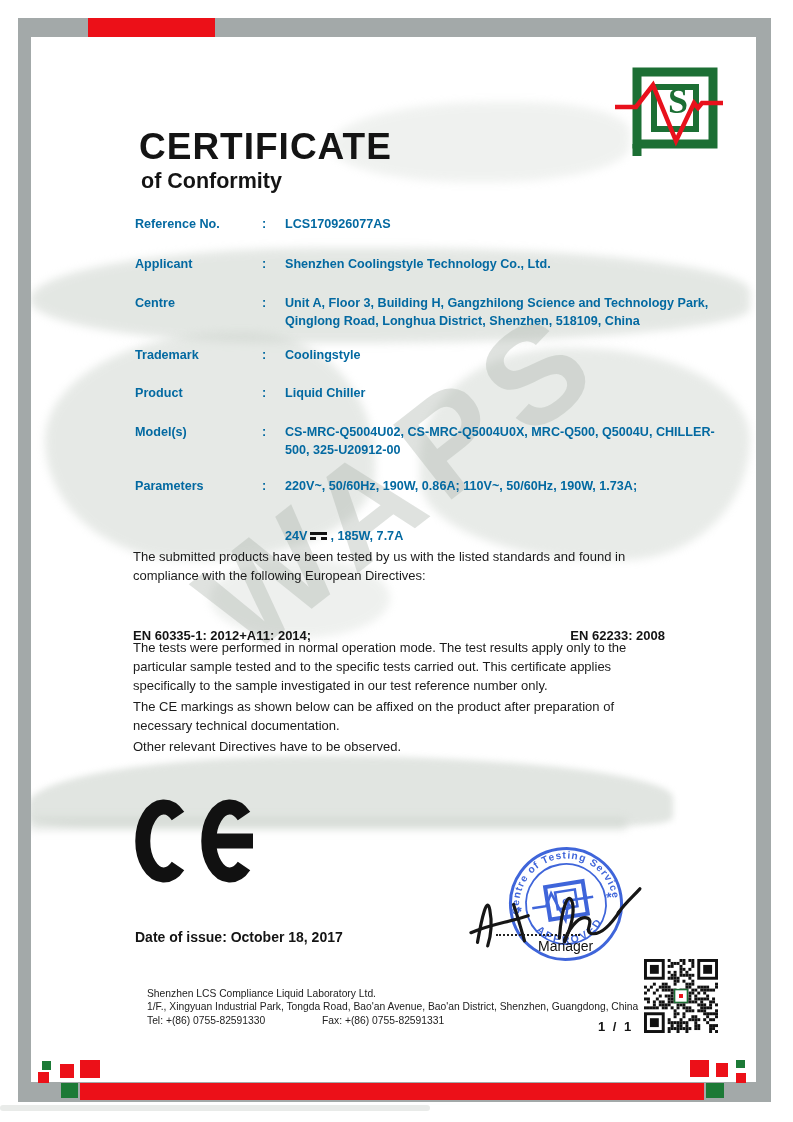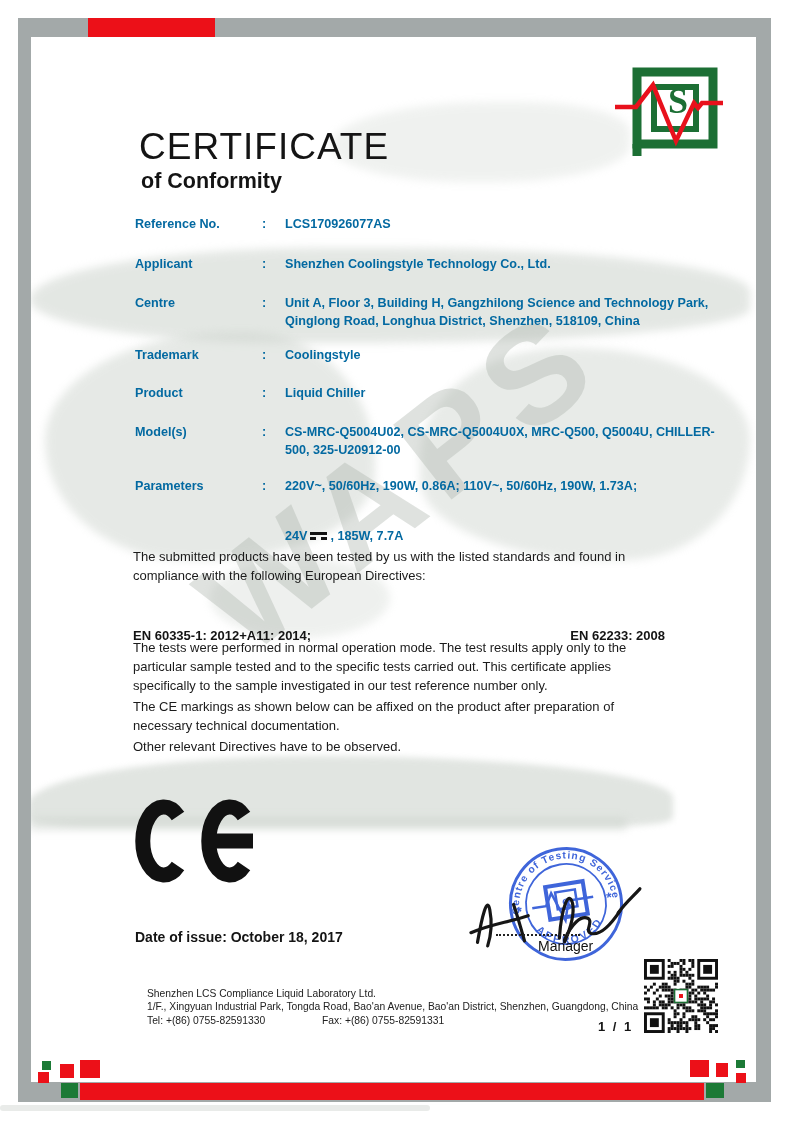--- a/index.html
+++ b/index.html
@@ -13,21 +13,21 @@
   .fr-bottom{left:18px;top:1082px;width:753px;height:20px;}
   .fr-red-top{position:absolute;left:88px;top:18px;width:127px;height:19px;background:#ec1018;}
   .sq{position:absolute;}
   .shadow-strip{position:absolute;left:0;top:1105px;width:430px;height:6px;background:#dbdedb;opacity:.6;border-radius:3px;}
   
   .map-blob{position:absolute;background:#c9d0c9;filter:blur(4px);}
   .watermark{position:absolute;left:110px;top:400px;width:580px;text-align:center;
              font-size:138px;font-weight:bold;letter-spacing:14px;color:rgba(172,180,172,0.38);
              transform:rotate(-38deg);transform-origin:center;pointer-events:none;}
   
-  .title-main{position:absolute;left:139px;top:126px;font-size:37px;font-weight:normal;letter-spacing:1px;color:#141414;}
+  .title-main{position:absolute;left:139px;top:126px;font-size:37px;font-weight:bold;letter-spacing:1px;color:#141414;}
   .title-sub{position:absolute;left:141px;top:169px;font-size:21.5px;font-weight:bold;color:#141414;}
   
   .field-row{position:absolute;left:135px;width:600px;display:flex;align-items:flex-start;
              font-weight:bold;font-size:12.6px;line-height:18px;color:#0369a1;}
   .f-label{width:127px;flex:none;}
   .f-colon{width:23px;flex:none;}
   .f-value{flex:1;max-width:445px;}
   .param-line2{display:inline-block;margin-top:32px;}
   .dc{display:inline-block;width:17px;height:10px;vertical-align:-1px;margin:0 3px;}
   .dc i{display:block;border-top:3px solid #111;margin-top:1px;}

